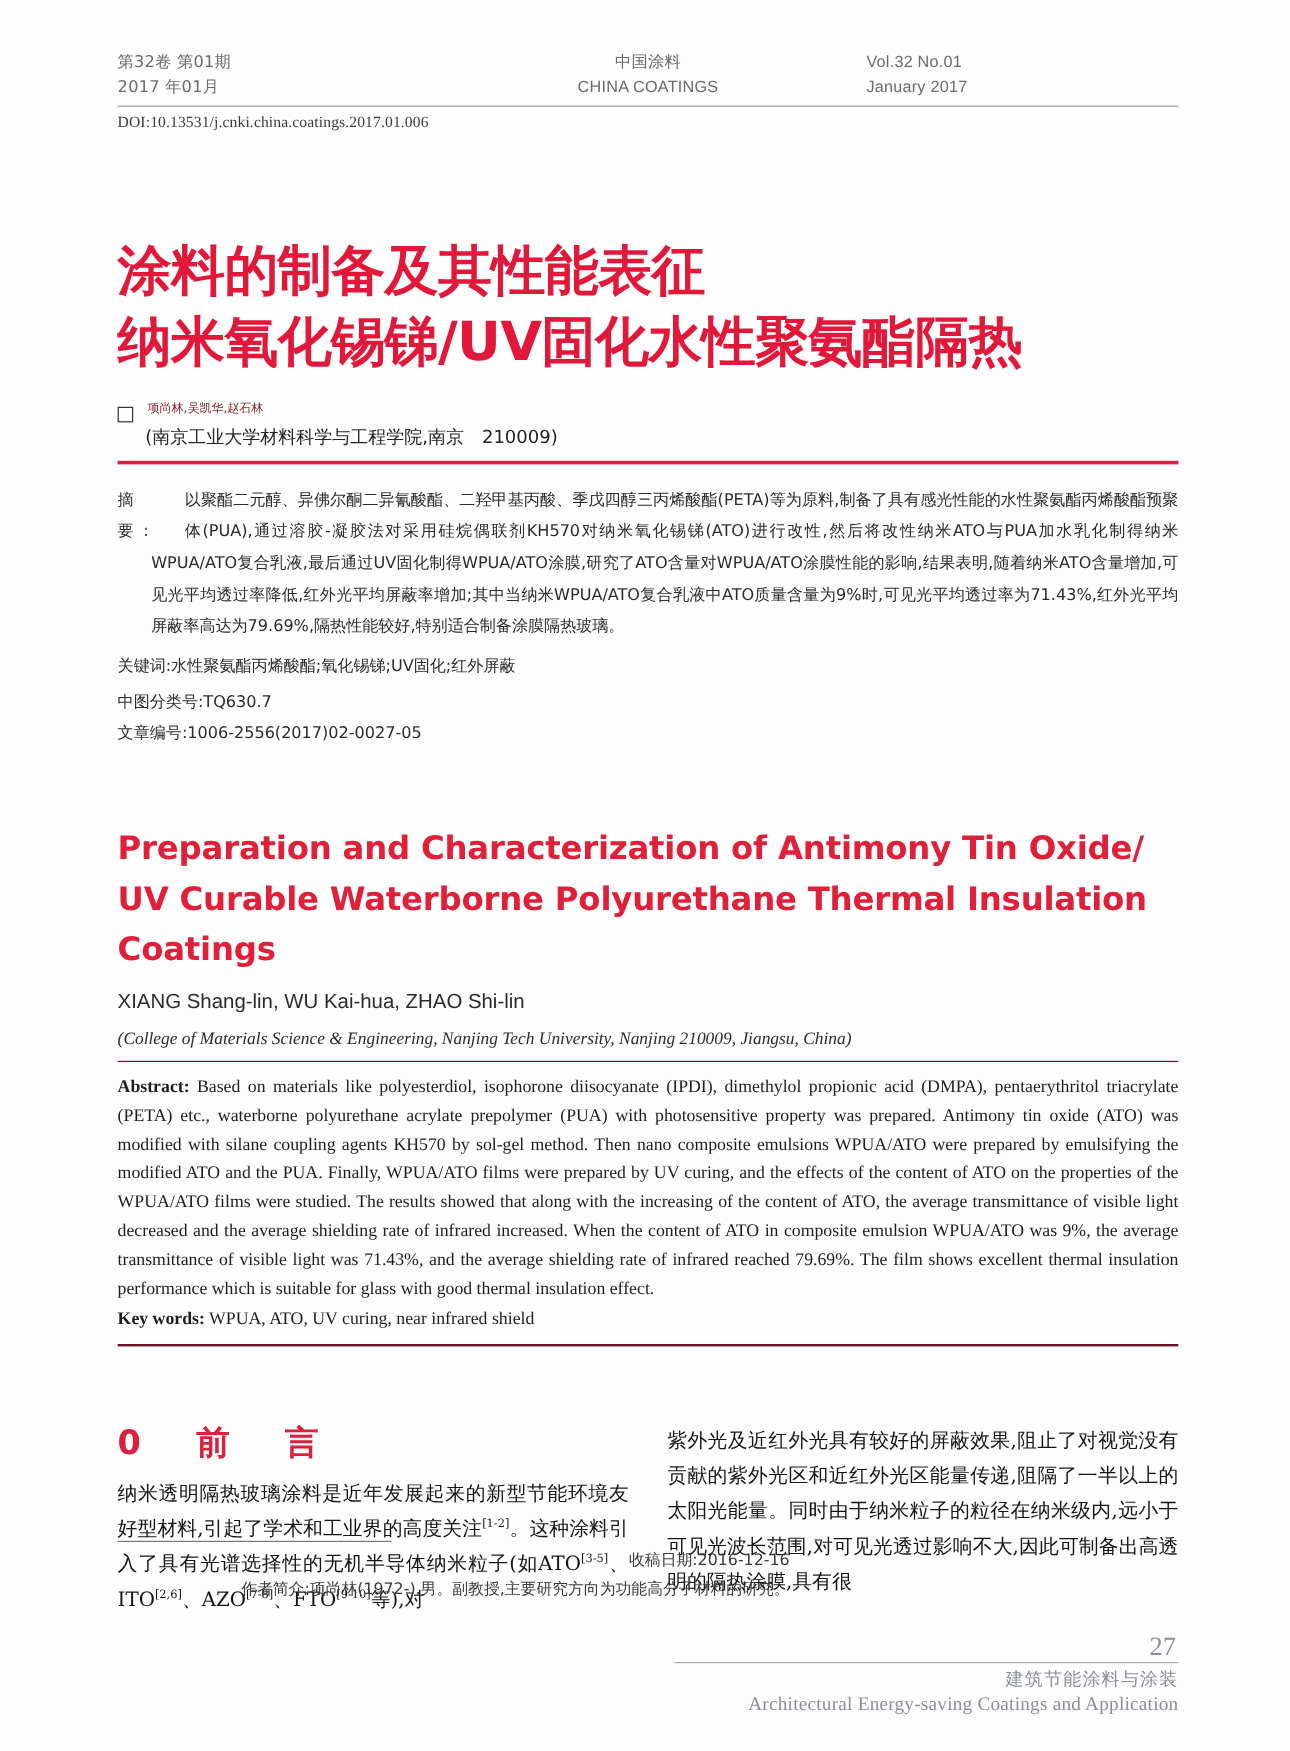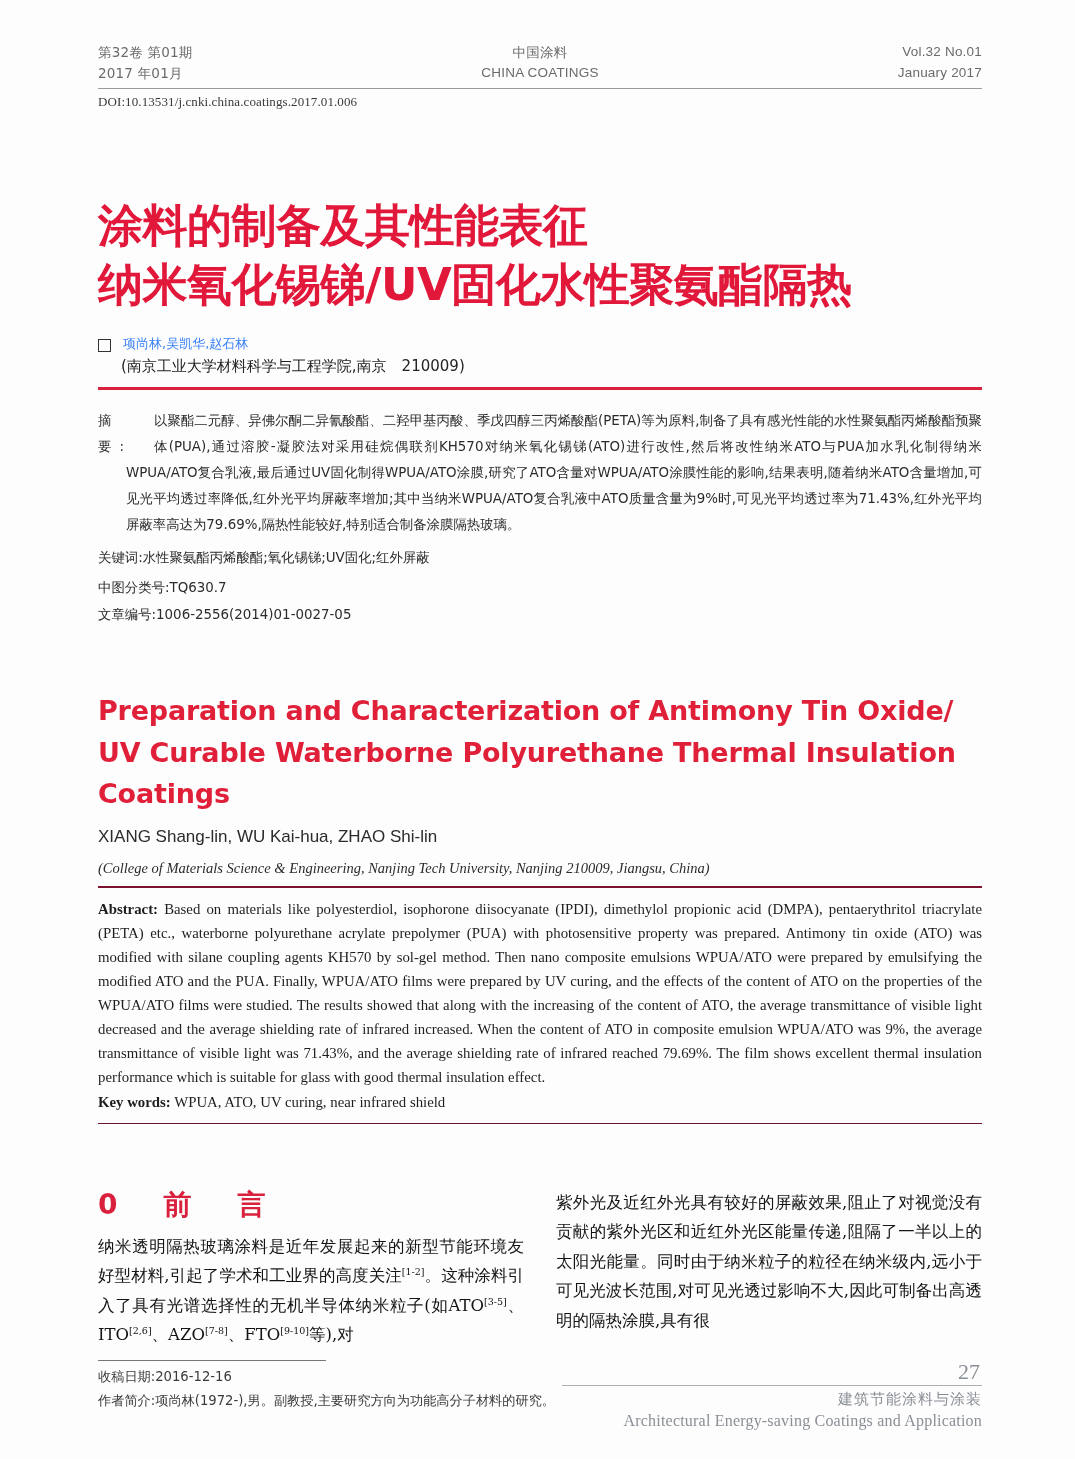--- a/index.html
+++ b/index.html
@@ -34,21 +34,21 @@
     display: flex;
     justify-content: space-between;
     align-items: flex-start;
     font-size: 13.5px;
     color: #6b6b6b;
     line-height: 1.55;
     letter-spacing: .2px;
   }
   .runhead .col-left { text-align: left; width: 260px; }
   .runhead .col-mid  { text-align: center; flex: 1; }
-  .runhead .col-right{ text-align: right; width: 260px; }
+  .runhead .col-right{ width: 260px; }
   .runhead .cn { font-family: "DejaVu Sans", sans-serif; }
 
   .rule-head {
     margin-top: 4px;
     border-top: 1.1px solid #9a9a9a;
     width: 884px;
   }
   .doi {
     margin-top: 5px;
     font-family: "Liberation Serif", serif;
@@ -68,22 +68,22 @@
     letter-spacing: -0.5px;
     width: 870px;
   }
 
   
   .cn-authors-wrap { margin-top: 18px; }
   .cn-authors-row {
     display: flex;
     align-items: flex-start;
     font-family: "DejaVu Sans", sans-serif;
-    font-size: 13px;
-    color: #3b82f6;
+    font-size: 10px;
+    color: #7f1d1d;
     line-height: 1.65;
   }
   .sqbox {
     display: inline-block;
     width: 11px; height: 11px;
     border: 1.3px solid #333;
     margin-right: 12px;
     margin-top: 6px;
     flex: none;
   }
@@ -217,22 +217,23 @@
     text-align: justify;
     text-justify: inter-character;
   }
   .cn-body sup { font-size: 9.5px; vertical-align: super; }
   .col-right-body { padding-top: 2px; }
 
   
   .footnote {
     position: absolute;
     left: 98px;
-    top: 1360px;
+    top: 1284px;
     width: 560px;
+    text-align: right;
   }
   .fn-rule {
     width: 228px;
     border-top: 1.1px solid #777;
     margin-bottom: 4px;
   }
   .fn-line {
     font-family: "DejaVu Sans", sans-serif;
     font-size: 13.2px;
     color: #3a3a3a;
@@ -311,21 +312,21 @@
     </div>
     <div class="rule-red"></div>
 
     <div class="cn-abs">
       <span class="abs-label">摘　要:</span>
       <div class="body">以聚酯二元醇、异佛尔酮二异氰酸酯、二羟甲基丙酸、季戊四醇三丙烯酸酯(PETA)等为原料,制备了具有感光性能的水性聚氨酯丙烯酸酯预聚体(PUA),通过溶胶-凝胶法对采用硅烷偶联剂KH570对纳米氧化锡锑(ATO)进行改性,然后将改性纳米ATO与PUA加水乳化制得纳米WPUA/ATO复合乳液,最后通过UV固化制得WPUA/ATO涂膜,研究了ATO含量对WPUA/ATO涂膜性能的影响,结果表明,随着纳米ATO含量增加,可见光平均透过率降低,红外光平均屏蔽率增加;其中当纳米WPUA/ATO复合乳液中ATO质量含量为9%时,可见光平均透过率为71.43%,红外光平均屏蔽率高达为79.69%,隔热性能较好,特别适合制备涂膜隔热玻璃。</div>
     </div>
     <div class="cn-kw">关键词:水性聚氨酯丙烯酸酯;氧化锡锑;UV固化;红外屏蔽</div>
     <div class="cn-meta">
       <span class="m1">中图分类号:TQ630.7</span>
-      <span class="m3">文章编号:1006-2556(2014)01-0027-05</span>
+      <span class="m3">文章编号:1006-2556(2017)02-0027-05</span>
     </div>
 
     <div class="en-block">
       <div class="en-title">
         <div>Preparation and Characterization of Antimony Tin Oxide/</div>
         <div>UV Curable Waterborne Polyurethane Thermal Insulation</div>
         <div>Coatings</div>
       </div>
       <div class="en-authors">XIANG Shang-lin, WU Kai-hua, ZHAO Shi-lin</div>
       <div class="en-affil">(College of Materials Science &amp; Engineering, Nanjing Tech University, Nanjing 210009, Jiangsu, China)</div>

